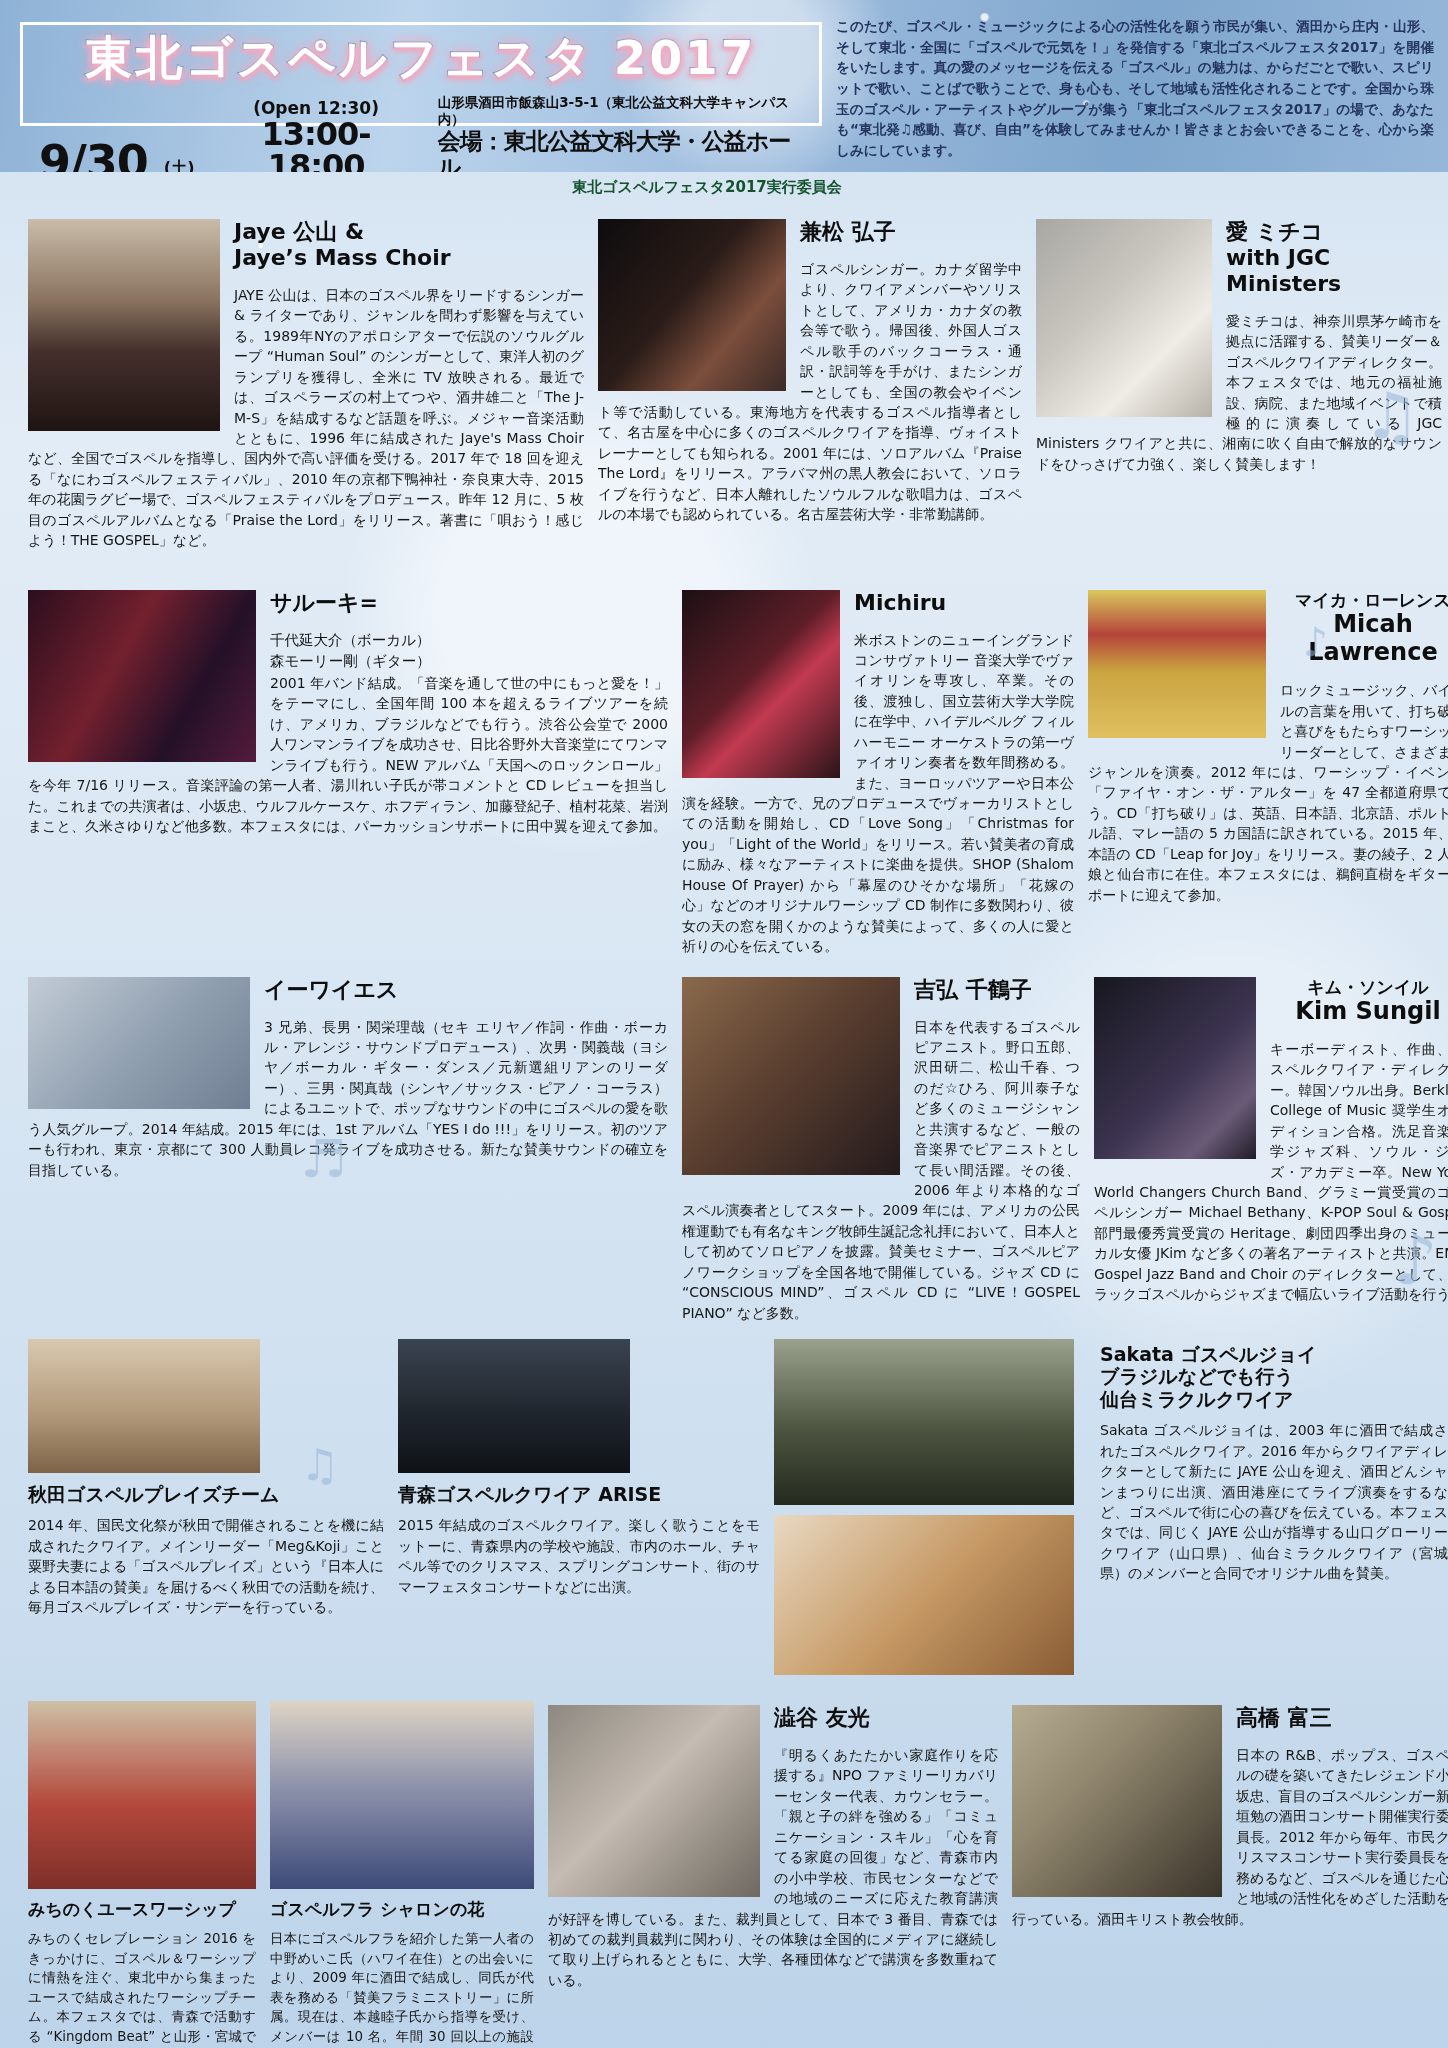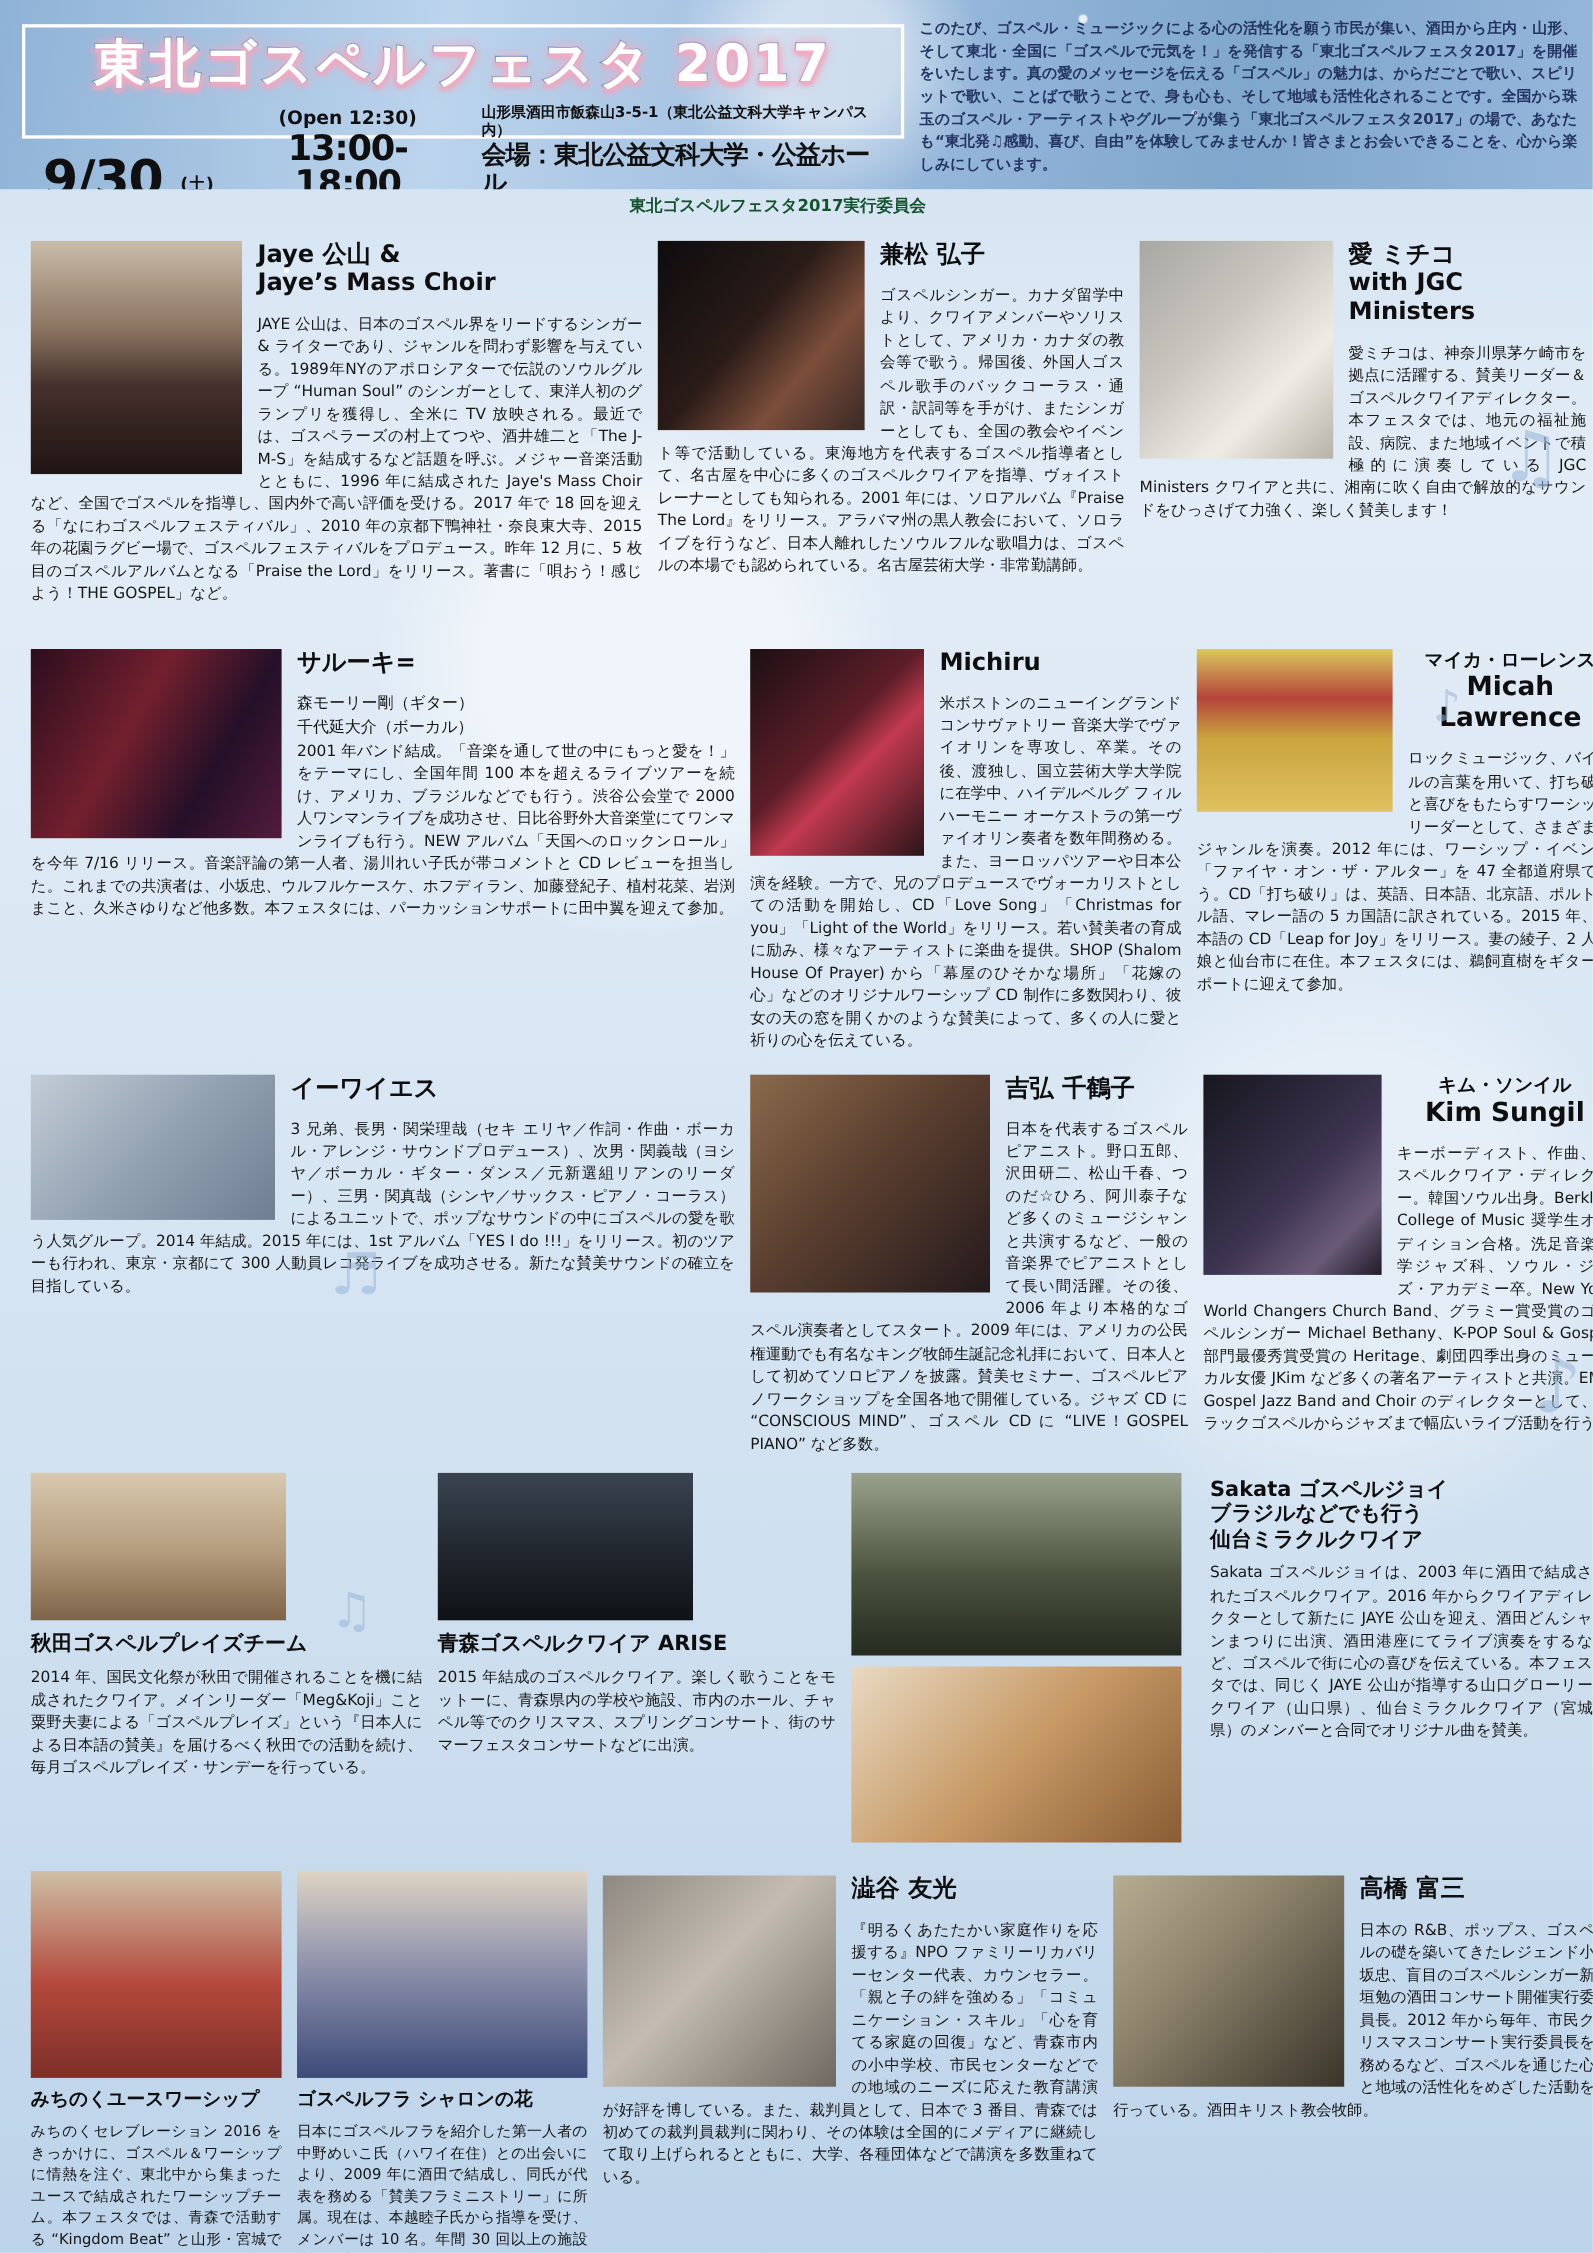--- a/index.html
+++ b/index.html
@@ -146,22 +146,22 @@
       </div>
       <div class="p-bio">愛ミチコは、神奈川県茅ケ崎市を拠点に活躍する、賛美リーダー＆ゴスペルクワイアディレクター。本フェスタでは、地元の福祉施設、病院、また地域イベントで積極的に演奏している JGC Ministers クワイアと共に、湘南に吹く自由で解放的なサウンドをひっさげて力強く、楽しく賛美します！</div>
       <div class="clear"></div>
     </div>
   </div>
 
   <div class="row row2">
     <div class="cell">
       <div class="photo ph-saluki"></div>
       <div class="p-name">サルーキ=</div>
+      <div class="p-member">千代延大介（ボーカル）</div>
       <div class="p-member">森モーリー剛（ギター）</div>
-      <div class="p-member">千代延大介（ボーカル）</div>
       <div class="p-bio">2001 年バンド結成。「音楽を通して世の中にもっと愛を！」をテーマにし、全国年間 100 本を超えるライブツアーを続け、アメリカ、ブラジルなどでも行う。渋谷公会堂で 2000 人ワンマンライブを成功させ、日比谷野外大音楽堂にてワンマンライブも行う。NEW アルバム「天国へのロックンロール」を今年 7/16 リリース。音楽評論の第一人者、湯川れい子氏が帯コメントと CD レビューを担当した。これまでの共演者は、小坂忠、ウルフルケースケ、ホフディラン、加藤登紀子、植村花菜、岩渕まこと、久米さゆりなど他多数。本フェスタには、パーカッションサポートに田中翼を迎えて参加。</div>
       <div class="clear"></div>
     </div>
     <div class="cell">
       <div class="photo ph-michiru"></div>
       <div class="p-name">Michiru</div>
       <div class="p-bio">米ボストンのニューイングランド コンサヴァトリー 音楽大学でヴァイオリンを専攻し、卒業。その後、渡独し、国立芸術大学大学院に在学中、ハイデルベルグ フィルハーモニー オーケストラの第一ヴァイオリン奏者を数年間務める。また、ヨーロッパツアーや日本公演を経験。一方で、兄のプロデュースでヴォーカリストとしての活動を開始し、CD「Love Song」「Christmas for you」「Light of the World」をリリース。若い賛美者の育成に励み、様々なアーティストに楽曲を提供。SHOP (Shalom House Of Prayer) から「幕屋のひそかな場所」「花嫁の心」などのオリジナルワーシップ CD 制作に多数関わり、彼女の天の窓を開くかのような賛美によって、多くの人に愛と祈りの心を伝えている。</div>
       <div class="clear"></div>
     </div>
     <div class="cell">

